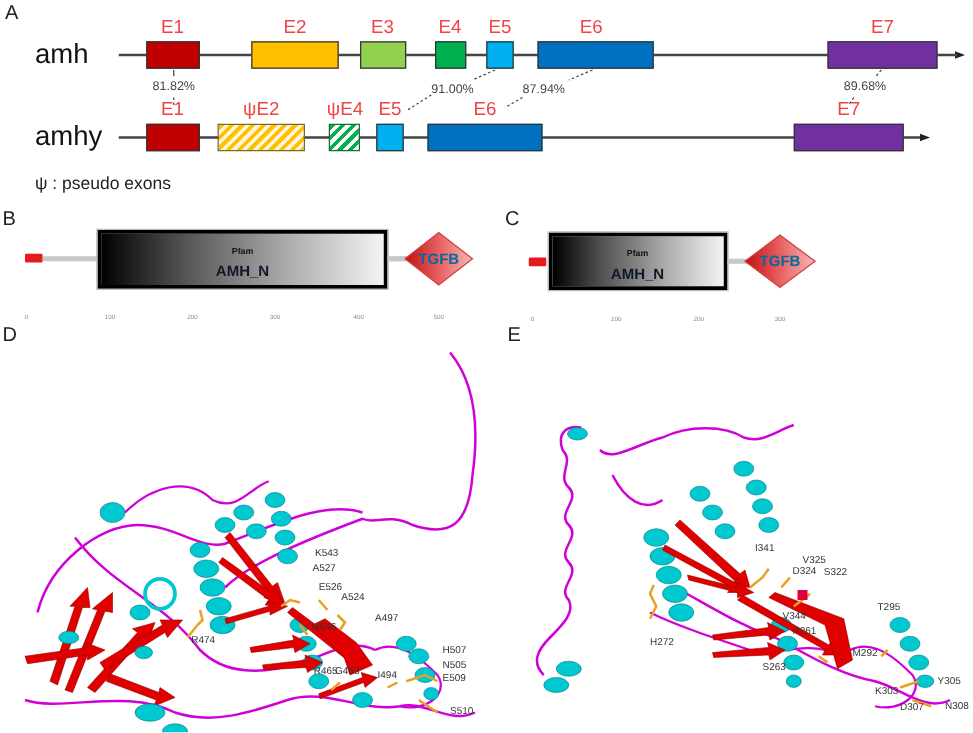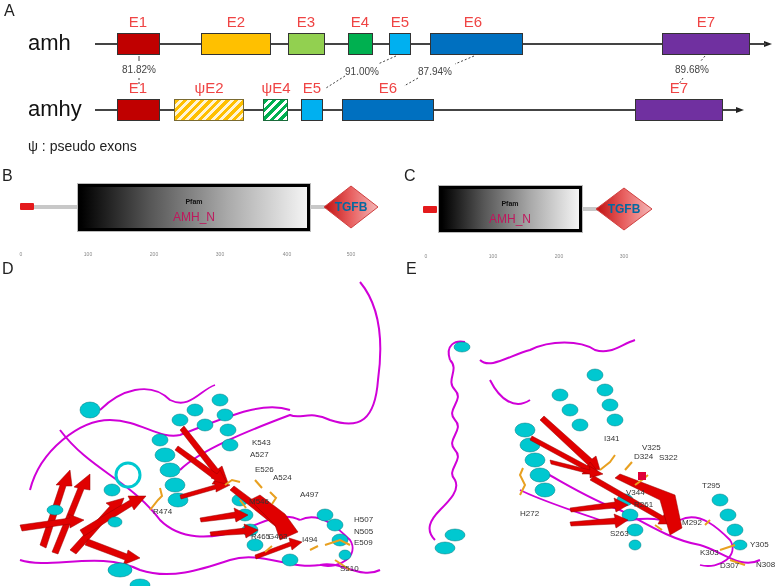--- a/index.html
+++ b/index.html
@@ -7,21 +7,21 @@
   .panel-letter { position:absolute; font-size:16px; color:#222; }
   .gene-name { position:absolute; font-size:22px; color:#111; }
   .exon-label { position:absolute; font-size:15px; color:#ef4444; transform:translateX(-50%); white-space:nowrap; }
   .pct { position:absolute; font-size:10px; color:#444; transform:translateX(-50%); white-space:nowrap; }
   .legend { position:absolute; font-size:14px; color:#222; }
   .exon { position:absolute; box-sizing:border-box; border:1px solid #333; }
   .line { position:absolute; height:2px; background:#444; }
   .arrow { position:absolute; width:0; height:0; border-top:3.5px solid transparent; border-bottom:3.5px solid transparent; border-left:8px solid #222; }
   .domain-box { position:absolute; box-sizing:border-box; border:3px solid #000; outline:1px solid #bbb; background:linear-gradient(to right,#000 0%,#555 30%,#aaa 65%,#f4f4f4 100%); }
   .domain-db { position:absolute; font-size:7px; color:#111; font-weight:bold; transform:translateX(-50%); }
-  .domain-name { position:absolute; font-size:12px; color:#be185d; font-weight:normal; transform:translateX(-50%);text-align:right; }
+  .domain-name { position:absolute; font-size:12px; color:#0f172a; font-weight:bold; transform:translateX(-50%);text-align:right; }
   .prot-line { position:absolute; height:4px; background:#c8c8c8; }
   .signal { position:absolute; height:7px; background:#e41a1c; border-radius:1px; }
   .tgfb-label { position:absolute; font-size:12px; font-weight:bold; color:#0369a1; transform:translate(-50%,-50%); }
   .tick { position:absolute; font-size:5px; color:#888; transform:translateX(-50%); }
   .res-label { position:absolute; font-size:8px; color:#333; white-space:nowrap; }
   svg.structure { position:absolute; }
 </style>
 </head>
 <body>
 
@@ -215,21 +215,21 @@
 <div class="res-label" style="left:273px;top:473px;">A524</div>
 <div class="res-label" style="left:153px;top:507px;">R474</div>
 <div class="res-label" style="left:249px;top:497px;">M546</div>
 <div class="res-label" style="left:300px;top:490px;">A497</div>
 <div class="res-label" style="left:354px;top:515px;">H507</div>
 <div class="res-label" style="left:354px;top:527px;">N505</div>
 <div class="res-label" style="left:230px;top:532px;padding-left:21px;">R465</div>
 <div class="res-label" style="left:268px;top:532px;">G463</div>
 <div class="res-label" style="left:302px;top:535px;">I494</div>
 <div class="res-label" style="left:354px;top:538px;">E509</div>
-<div class="res-label" style="left:340px;top:564px;">S510</div>
+<div class="res-label" style="left:360px;top:564px;">S510</div>
 
 <div class="panel-letter" style="left:406px;top:260px;">E</div>
 <svg class="structure" style="left:420px;top:270px;" width="358" height="316">
 
   <path d="M30 90 C 40 100, 25 110, 35 120 C 45 130, 25 140, 35 150 C 45 160, 25 170, 35 180 C 45 190, 25 200, 35 210 C 40 220, 30 230, 20 240 C 10 250, 5 260, 15 270" fill="none" stroke="#d000d8" stroke-width="2"></path>
   <path d="M30 90 C 25 75, 35 70, 45 72" fill="none" stroke="#d000d8" stroke-width="2"></path>
   <path d="M60 90 C 70 100, 90 85, 110 80 C 130 70, 160 70, 175 80 C 190 85, 200 75, 215 70" fill="none" stroke="#d000d8" stroke-width="2"></path>
   <path d="M70 110 C 80 130, 95 140, 110 130" fill="none" stroke="#d000d8" stroke-width="2"></path>
   <path d="M120 200 C 140 210, 170 230, 200 240 C 220 250, 250 270, 280 275 C 300 280, 320 300, 340 290" fill="none" stroke="#d000d8" stroke-width="2"></path>
   <path d="M100 220 C 120 230, 150 240, 180 250 C 200 255, 220 245, 240 250" fill="none" stroke="#d000d8" stroke-width="1.8"></path>

